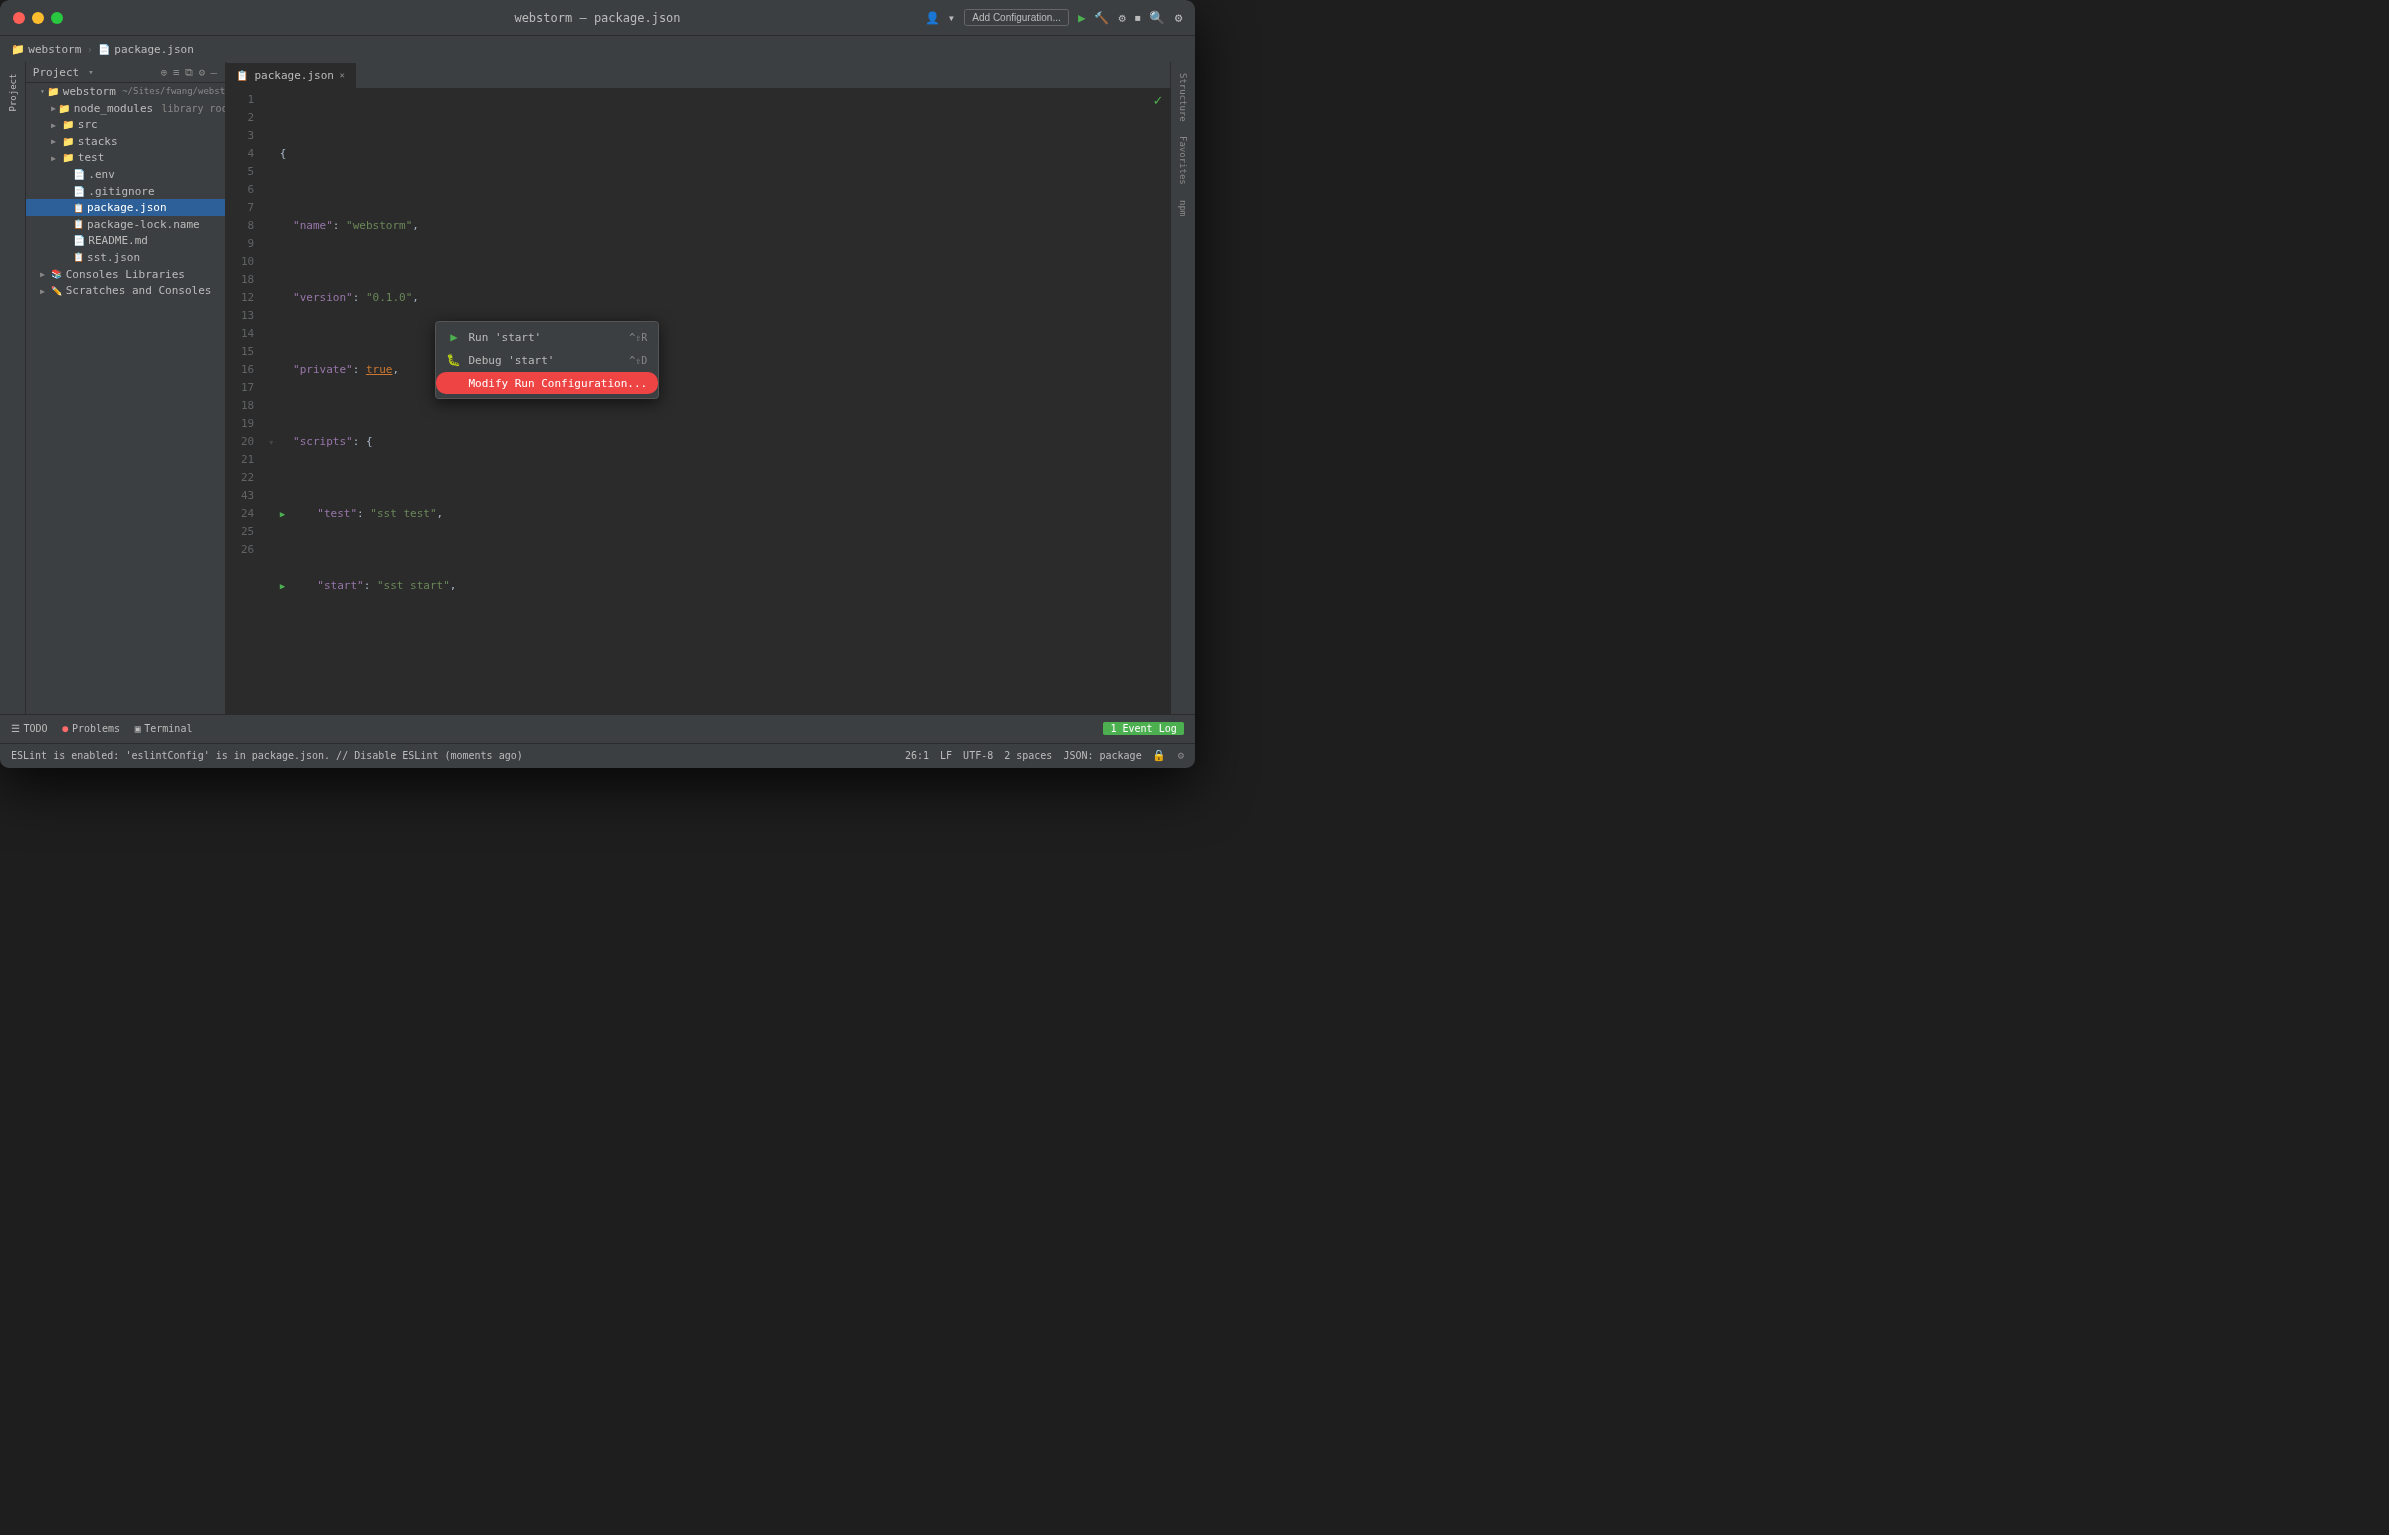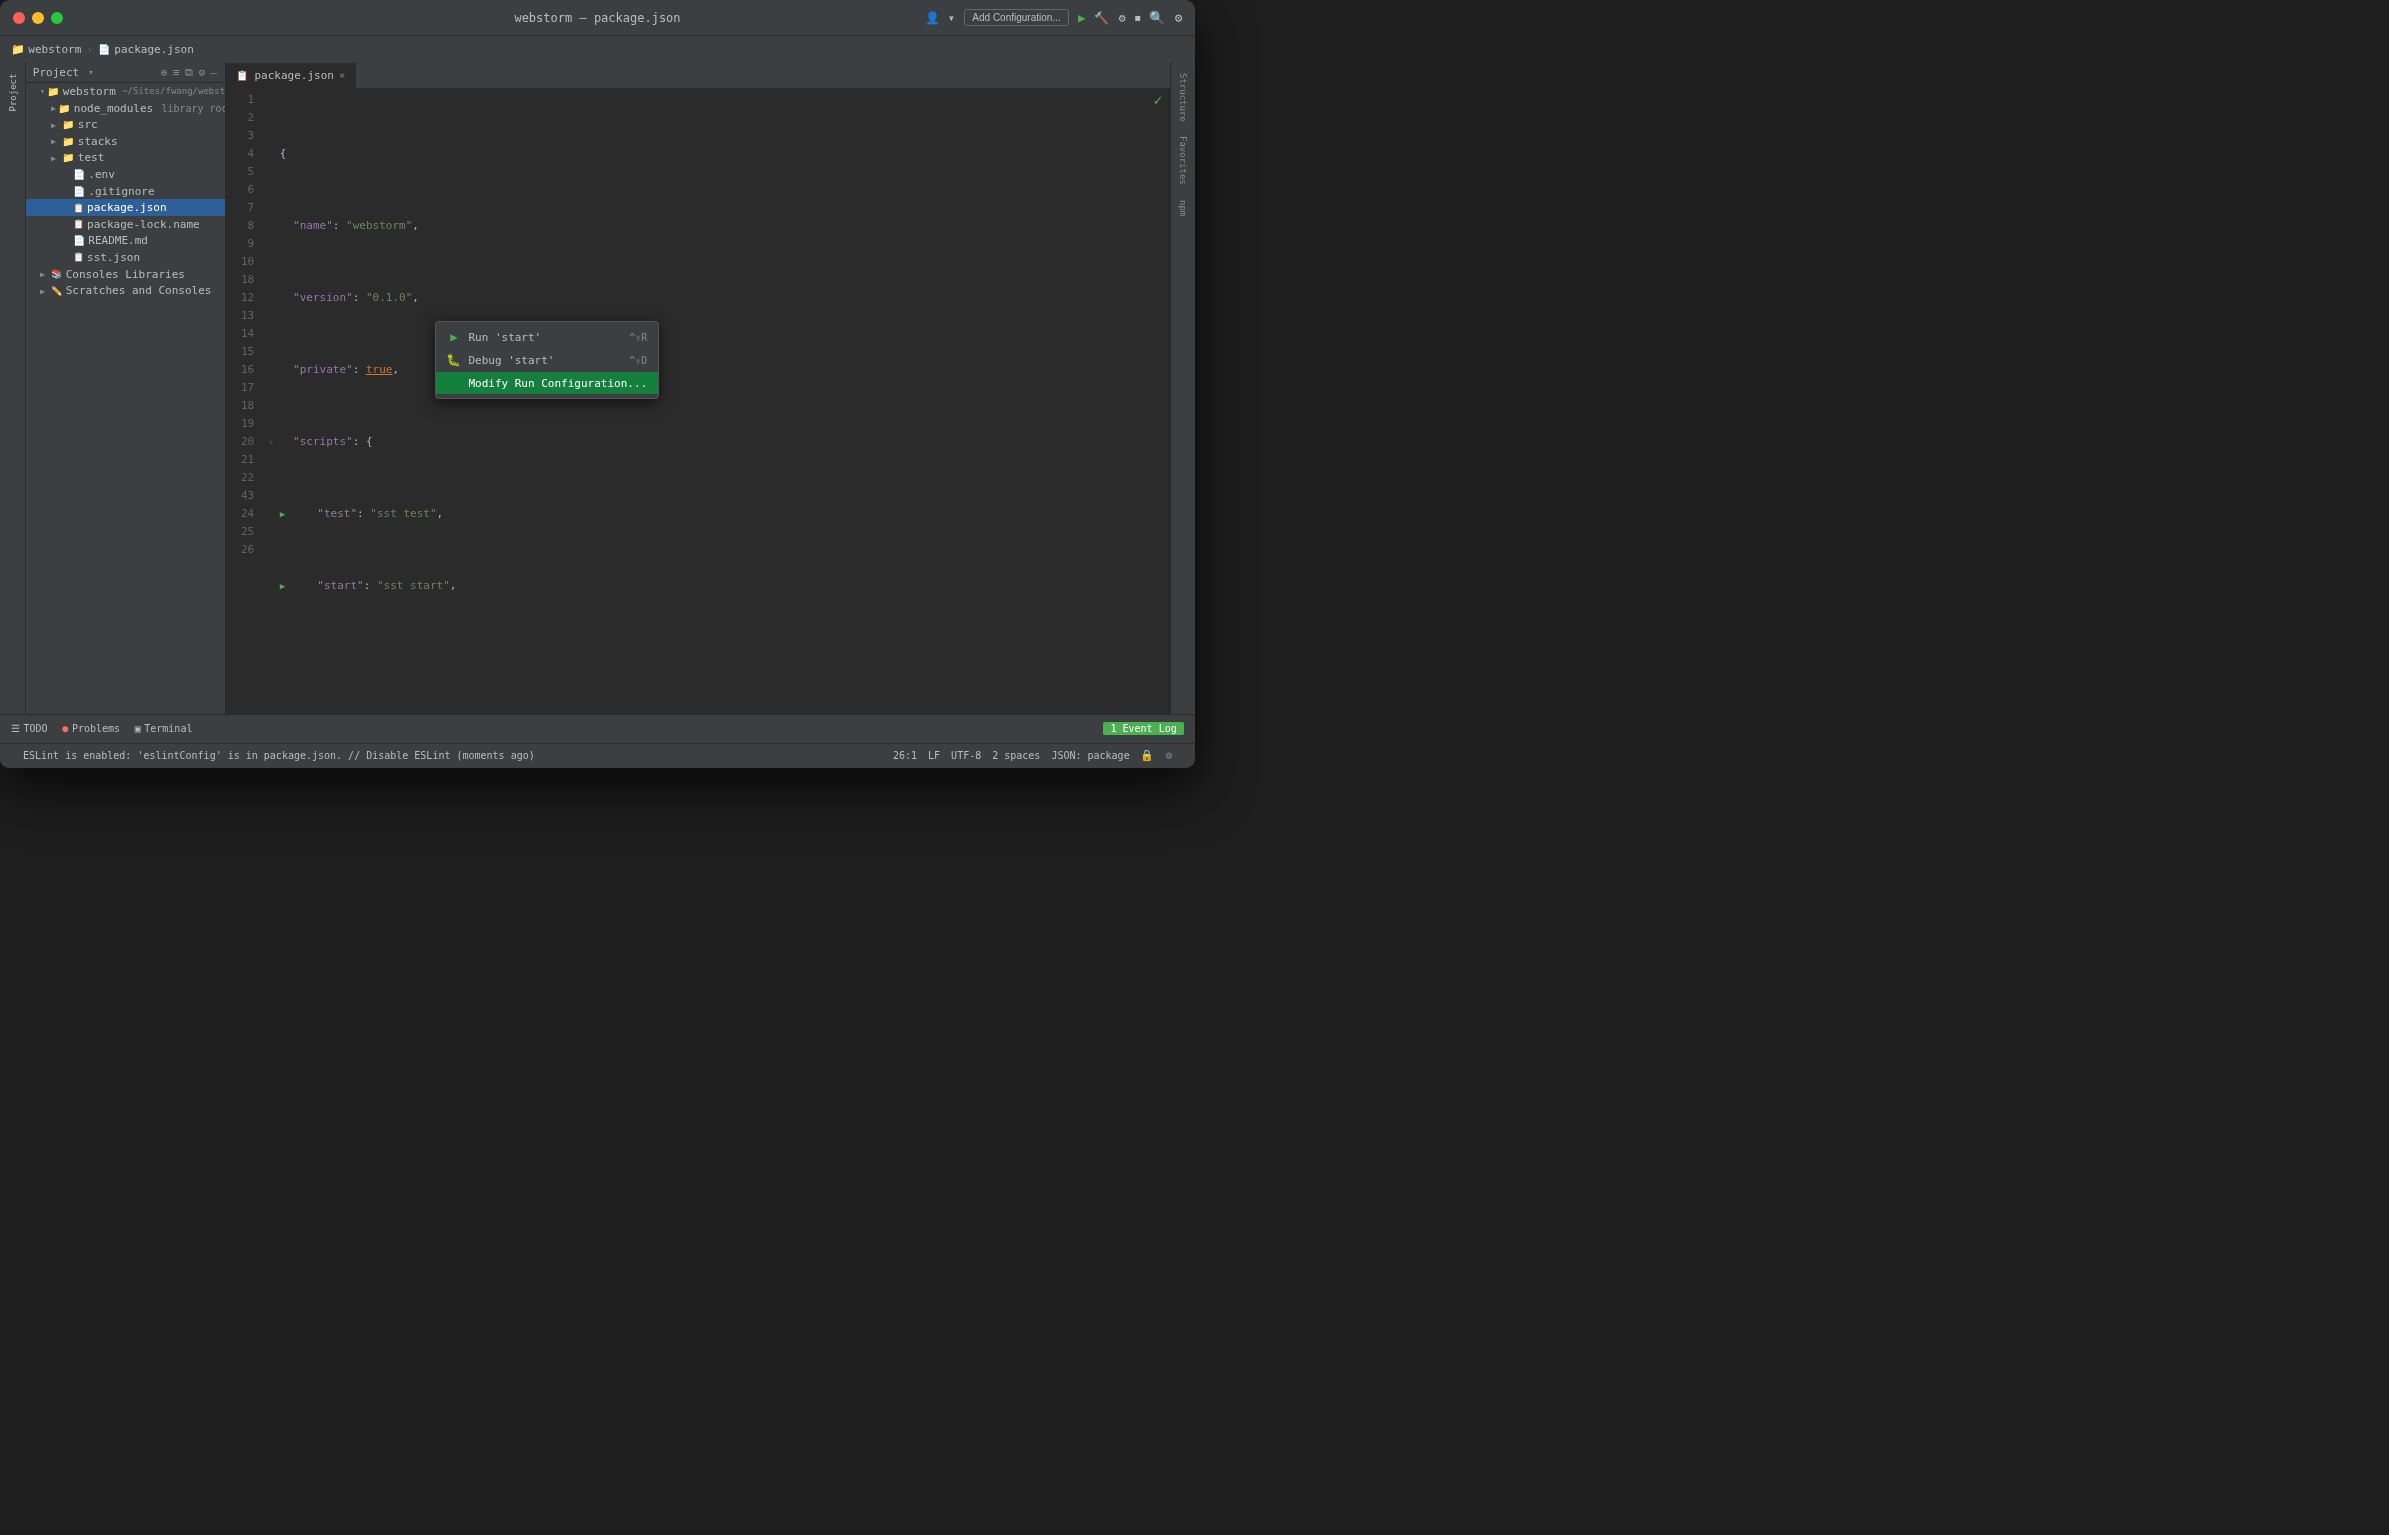--- a/index.html
+++ b/index.html
@@ -273,22 +273,23 @@
     .ctx-item {
       display: flex;
       align-items: center;
       padding: 4.6px 11px;
       color: #bbb;
       font-size: 11px;
       cursor: pointer;
       gap: 7.3px;
     }
     .ctx-item.highlighted {
-      background: #15803d;
+      background: #ef4444;
       color: #fff;
+      border-radius: 10px;
     }
     .ctx-icon { font-size: 12px; width: 14.6px; text-align: center; }
     .ctx-shortcut { margin-left: auto; color: #888; font-size: 10px; }
 
     
     .bottom-toolbar {
       height: 29px;
       background: #3c3f41;
       display: flex;
       align-items: center;
@@ -315,21 +316,21 @@
       border-radius: 1.8px;
       cursor: pointer;
     }
 
     
     .status-bar {
       height: 25.5px;
       background: #3c3f41;
       display: flex;
       align-items: center;
-      padding: 0 23px;
+      padding: 0 11px;
       gap: 7.3px;
       border-top: 0.9px solid #2b2b2b;
     }
     .status-item {
       color: #bbb;
       font-size: 10px;
     }
     .status-right {
       margin-left: auto;
       display: flex;

